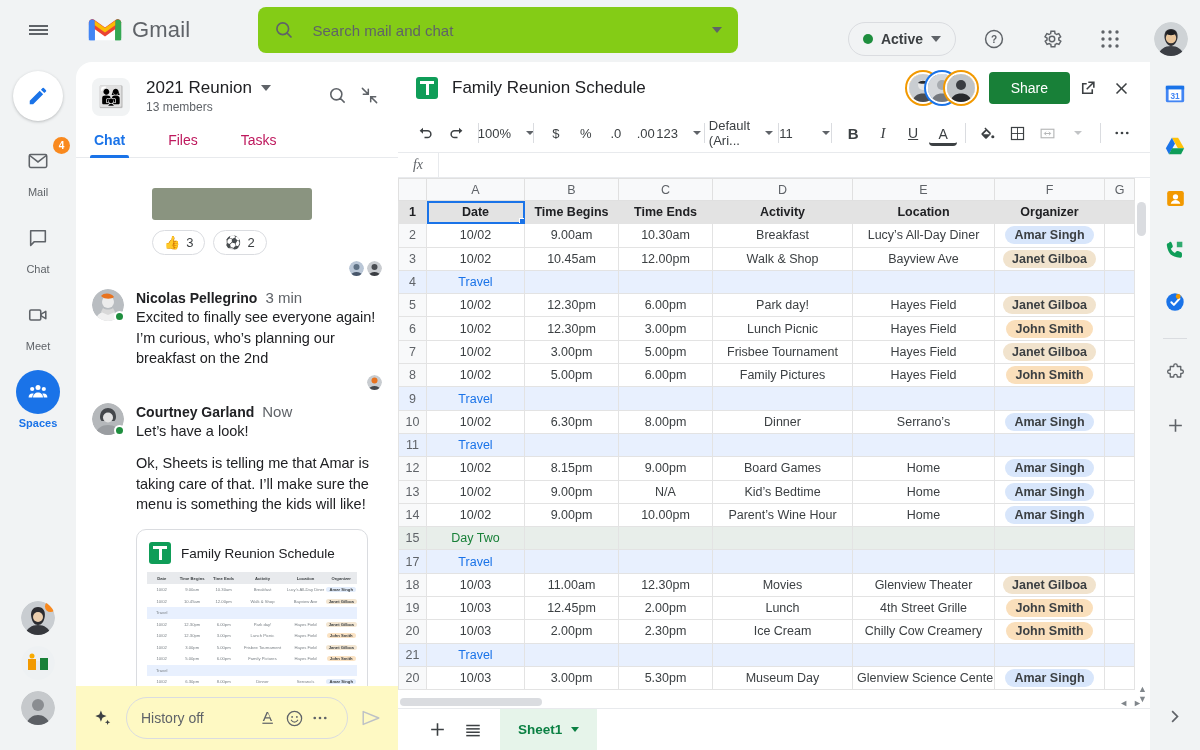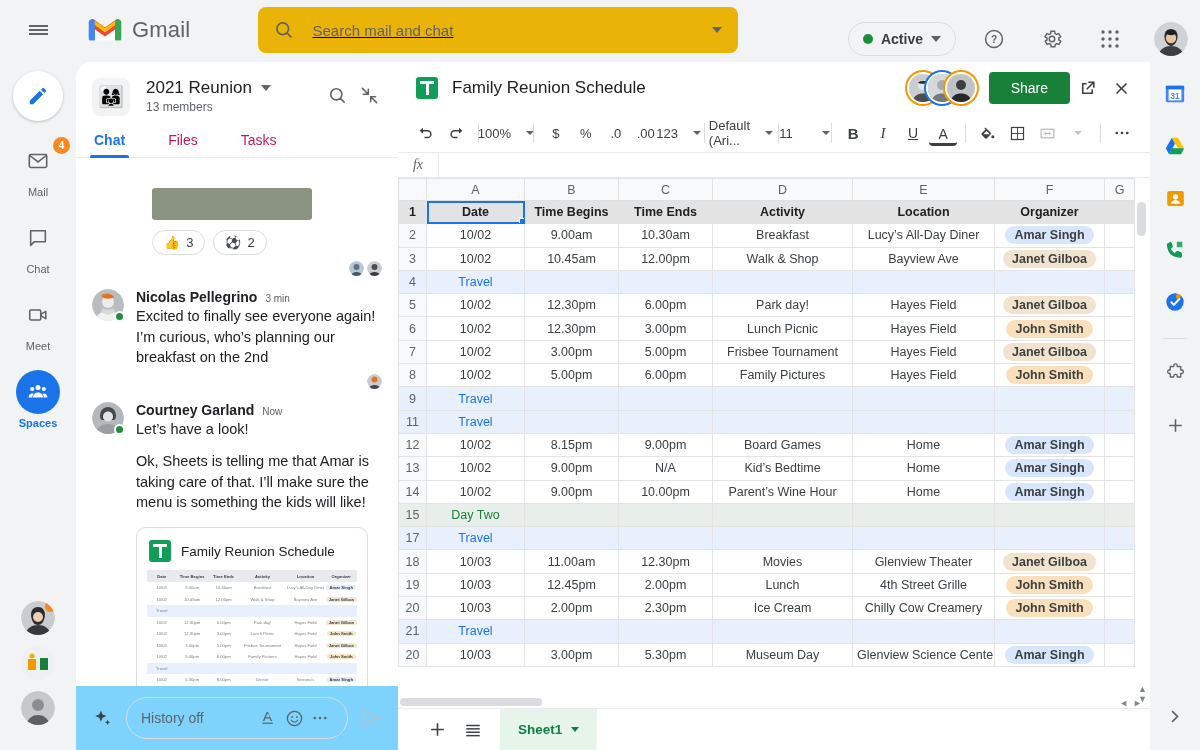--- a/index.html
+++ b/index.html
@@ -18,21 +18,21 @@
     display: flex; align-items: center; background: #f1f3f4;
   }
   .hamburger { width: 48px; height: 48px; margin-left: 14px;
     display: flex; align-items: center; justify-content: center; border-radius: 50%; cursor: pointer; }
   .hamburger span { display:block; width: 19px; height: 2px; background: #5f6368; margin: 2.2px 0; }
   .brand { display: flex; align-items: center; margin-left: 26px; gap: 10px; }
   .brand-text { font-size: 22px; color: #5f6368; letter-spacing: .2px; }
   .gmail-m { width: 34px; height: 26px; position: relative; }
 
   .searchwrap { margin-left: 68px; width: 480px; height: 46px;
-    background: #eab308; border-radius: 8px; display: flex; align-items: center; padding: 0 16px; cursor: text; text-decoration: underline; }
+    background: #84cc16; border-radius: 8px; display: flex; align-items: center; padding: 0 16px; cursor: text; }
   .search-ico { width: 20px; height: 20px; flex: 0 0 auto; }
   .search-ph { flex: 1; margin-left: 18px; color: #5f6368; font-size: 15px; }
   .caret-dn { width: 0; height: 0; border-left: 5px solid transparent; border-right: 5px solid transparent;
               border-top: 6px solid #5f6368; }
 
   .topright { position: absolute; right: 12px; top: 9px; height: 60px; display: flex; align-items: center; gap: 18px; font-weight: bold; }
   .status-chip { display: flex; align-items: center; gap: 8px; height: 34px; padding: 0 14px;
     border: 1px solid #dadce0; border-radius: 17px; font-size: 14px; color: #3c4043; cursor: pointer; background: #f1f3f4;}
   .status-dot { width: 10px; height: 10px; border-radius: 50%; background: #1e8e3e; }
   .icobtn { width: 40px; height: 40px; border-radius: 50%; display:flex; align-items:center; justify-content:center; cursor:pointer; }
@@ -78,40 +78,40 @@
   .seen-av { width: 15px; height: 15px; border-radius: 50%; overflow: hidden; }
 
   .msg { display: flex; margin-top: 13px; }
   .msg-av { width: 32px; height: 32px; border-radius: 50%; flex: 0 0 auto; position: relative; overflow: visible; }
   .msg-av .pic { width: 32px; height: 32px; border-radius: 50%; overflow: hidden; }
   .presence { position: absolute; right: -1px; bottom: -1px; width: 11px; height: 11px;
     background: #1e8e3e; border: 2px solid #fff; border-radius: 50%; }
   .msg-body { margin-left: 12px; flex: 1; }
   .msg-head { display: flex; align-items: baseline; gap: 8px; }
   .msg-name { font-size: 14px; font-weight: bold; color: #202124; }
-  .msg-time { font-size: 10px; color: #5f6368; }
+  .msg-time { font-size: 15px; color: #5f6368; }
   .msg-text { font-size: 14.5px; color: #202124; line-height: 1.42; margin-top: 1px; }
   .msg-text + .msg-text { margin-top: 12px; }
 
   .card { border: 1px solid #dadce0; border-radius: 10px; margin: 14px 0 0 44px; width: 232px;
     background: #fff; overflow: hidden; cursor: pointer; }
   .card-head { display: flex; align-items: center; gap: 10px; padding: 12px 12px 8px; }
   .card-title { font-size: 13.5px; color: #202124; }
   .mini-sheet { margin: 0 10px; }
   .mini-row { display: flex; height: 11.5px; align-items: center; font-size: 4.2px; color: #7a8086; }
   .mini-row.hdr { background: #e8eaed; color: #3c4043; font-weight: bold; height: 12px; }
   .mini-row.travel { background: #e8f0fe; }
   .mini-c { text-align: center; overflow: hidden; white-space: nowrap; }
   .mini-c.c1 { width: 14%; } .mini-c.c2 { width: 15%; } .mini-c.c3 { width: 15%; }
   .mini-c.c4 { width: 22%; } .mini-c.c5 { width: 19%; } .mini-c.c6 { width: 15%; }
   .mini-chip { display:inline-block; padding: 0 3px; border-radius: 4px; font-weight: bold; color:#3c4043;}
   .mini-chip.blue { background: #e2ecfb; } .mini-chip.tan { background: #f3e6d2; } .mini-chip.orange { background: #fbe3c4; }
 
   .composer-wrap { position: absolute; bottom: 0; left: 0; width: 322px; height: 64px;
-    display: flex; align-items: center; padding: 0 14px; background: #7dd3fc; }
+    display: flex; align-items: center; padding: 0 14px; background: #fef9c3; }
   .composer { flex: 1; height: 42px; border: 1px solid #dadce0; border-radius: 21px;
     display: flex; align-items: center; padding: 0 14px; margin: 0 10px; cursor: text; }
   .composer-ph { flex: 1; font-size: 14px; color: #5f6368; }
   .comp-ico { width: 26px; height: 26px; display:flex; align-items:center; justify-content:center; cursor:pointer;}
 
   
   .sheets { position: absolute; left: 398px; top: 62px; width: 752px; height: 688px;
     background: #fff; border-top-right-radius: 0; overflow: hidden; }
   .sheets-head { height: 52px; display: flex; align-items: center; padding: 0 12px 0 18px; }
   .sheet-ic { width: 22px; height: 22px; border-radius: 3px; background: #0f9d58; position: relative; flex:0 0 auto;}
@@ -824,20 +824,30 @@
             <tr class="travel">
               <td class="rn">9</td>
               <td class="c-a lbl">Travel</td>
               <td class="c-b"></td>
               <td class="c-c"></td>
               <td class="c-d"></td>
               <td class="c-e"></td>
               <td class="c-f"></td>
               <td class="c-g"></td>
             </tr>
+            <tr class="">
+              <td class="rn">10</td>
+              <td class="c-a">10/02</td>
+              <td class="c-b">6.30pm</td>
+              <td class="c-c">8.00pm</td>
+              <td class="c-d">Dinner</td>
+              <td class="c-e">Serrano’s</td>
+              <td class="c-f"><span class="chip blue">Amar Singh</span></td>
+              <td class="c-g"></td>
+            </tr>
             <tr class="travel">
               <td class="rn">11</td>
               <td class="c-a lbl">Travel</td>
               <td class="c-b"></td>
               <td class="c-c"></td>
               <td class="c-d"></td>
               <td class="c-e"></td>
               <td class="c-f"></td>
               <td class="c-g"></td>
             </tr>

